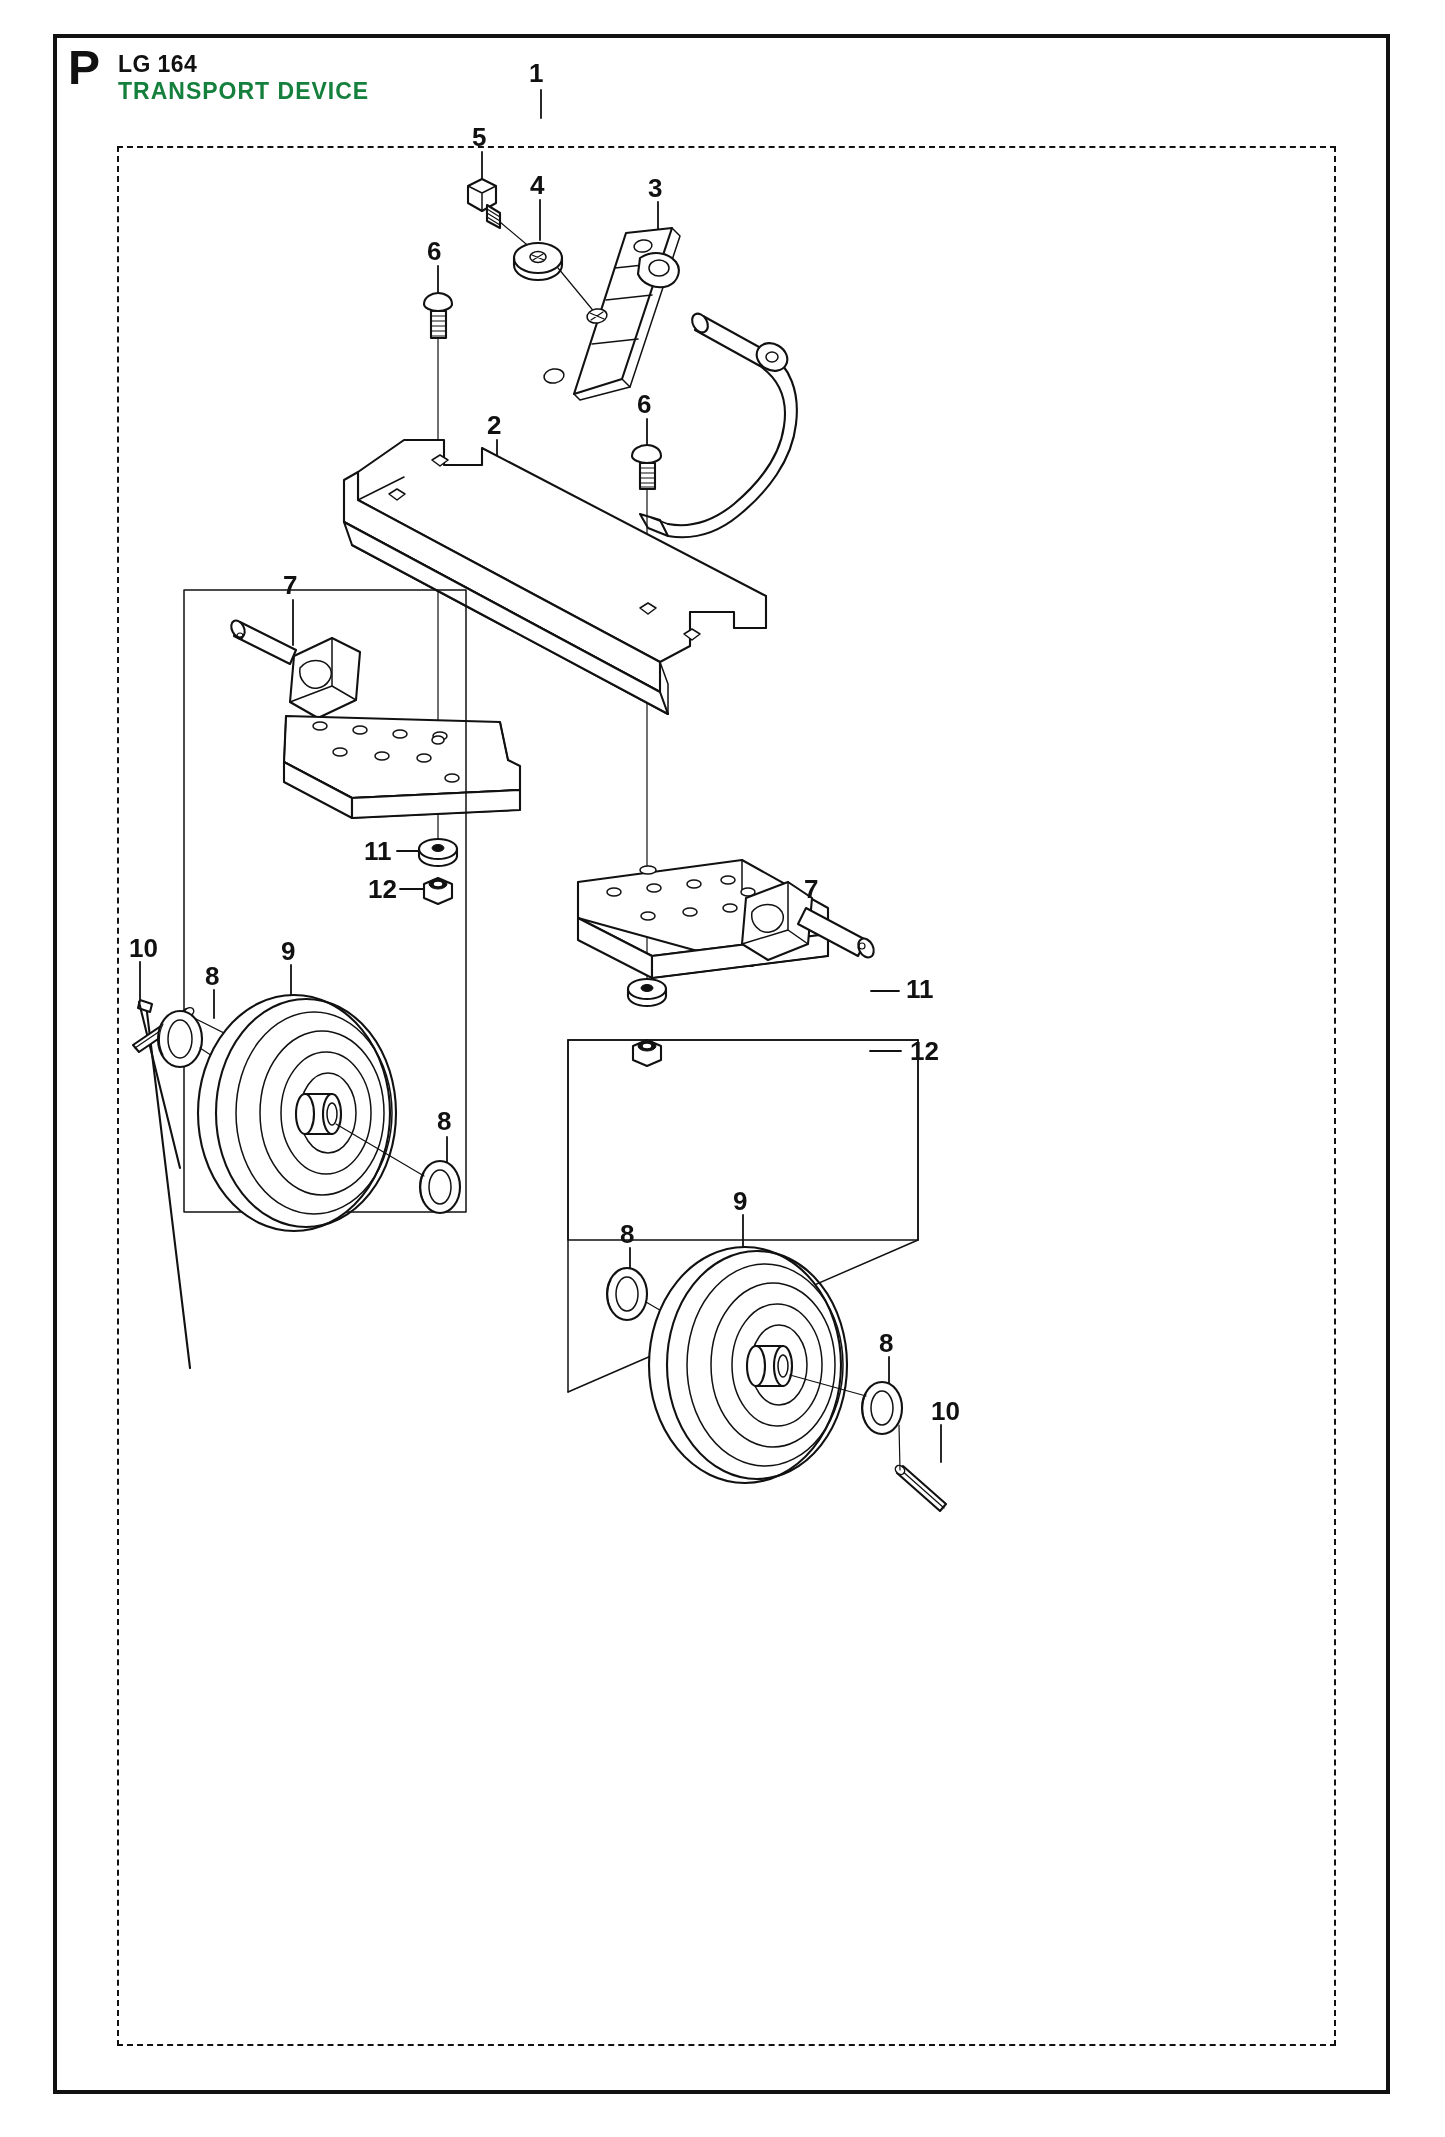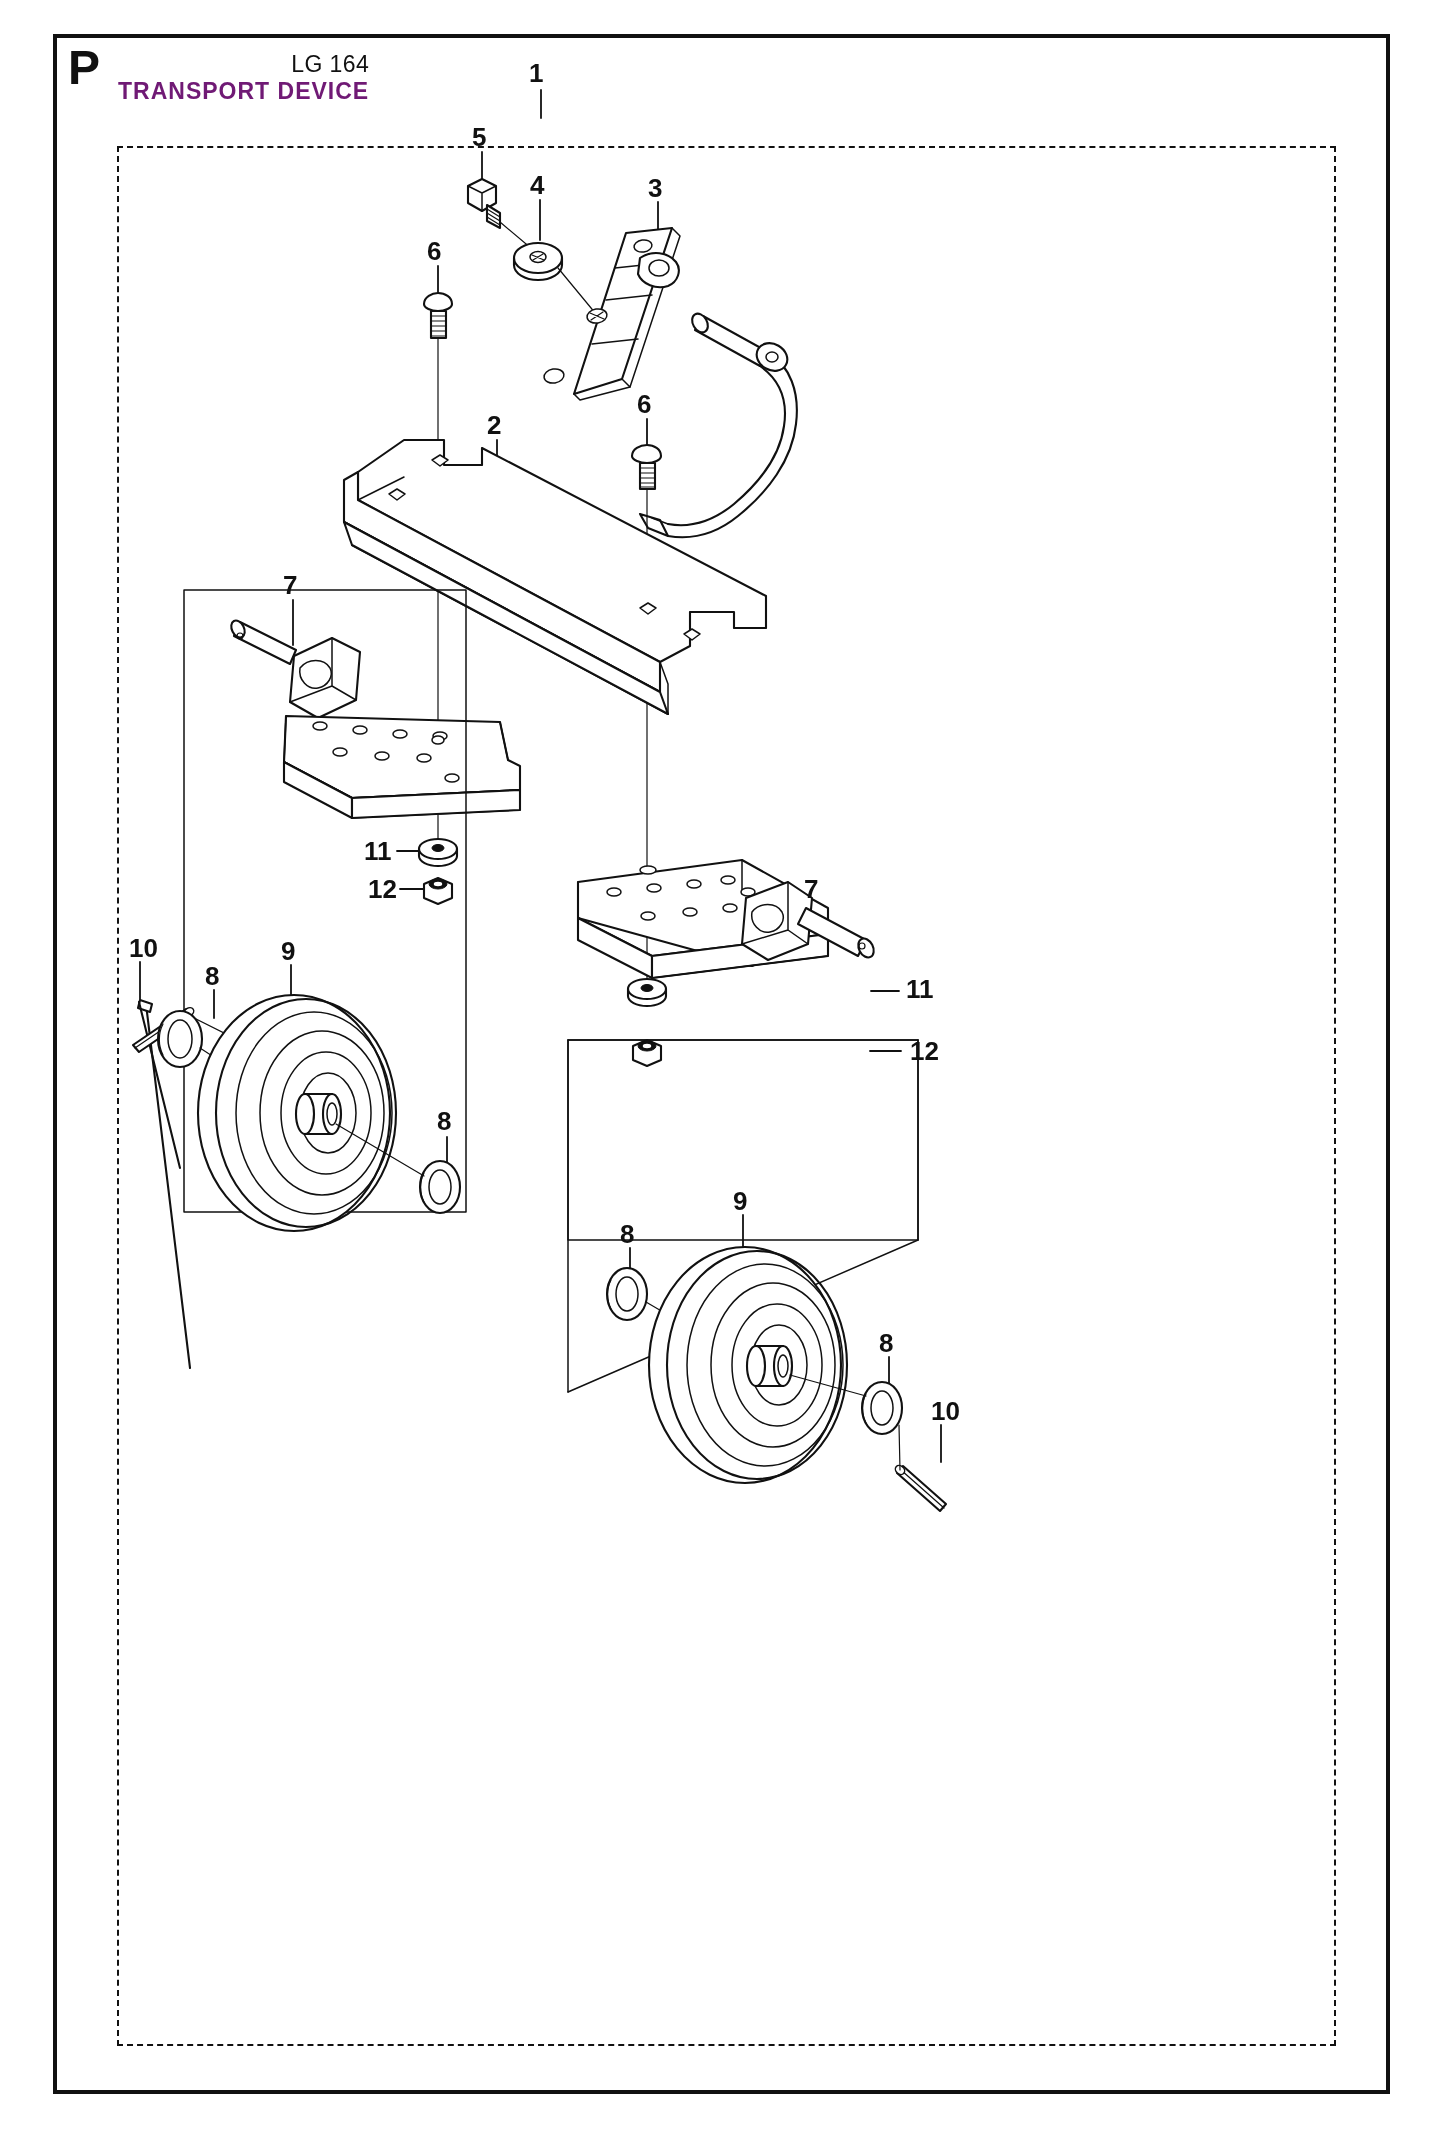--- a/index.html
+++ b/index.html
@@ -42,31 +42,30 @@
     font-weight: bold;
     line-height: 0.95;
     color: #111;
     letter-spacing: 0px;
   }
   #title-block {
     padding-top: 6px;
   }
   #model-name {
     font-size: 23px;
-    font-weight: normal;
+    font-weight: bold;
     letter-spacing: 0.4px;
     color: #111;
     line-height: 1.18;
-    text-align: right;
   }
   #section-title {
     font-size: 23px;
     font-weight: bold;
     letter-spacing: 1.0px;
-    color: #701a75;
+    color: #15803d;
     line-height: 1.18;
   }
   
   #assembly-boundary {
     position: absolute;
     left: 117px;
     top: 146px;
     width: 1219px;
     height: 1900px;
     border: 2px dashed #111;

